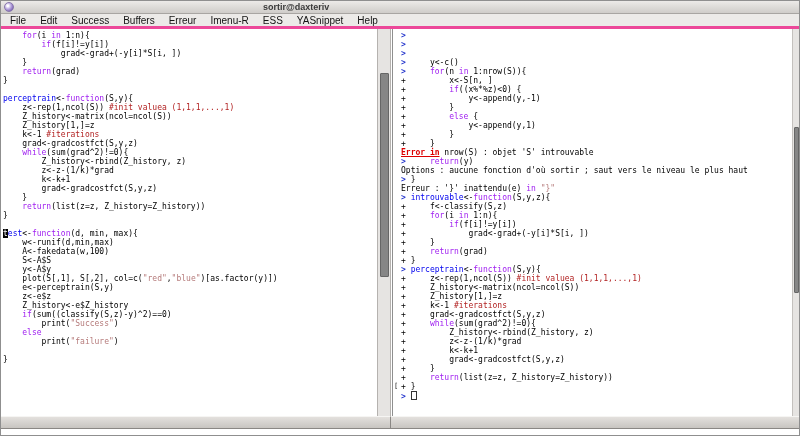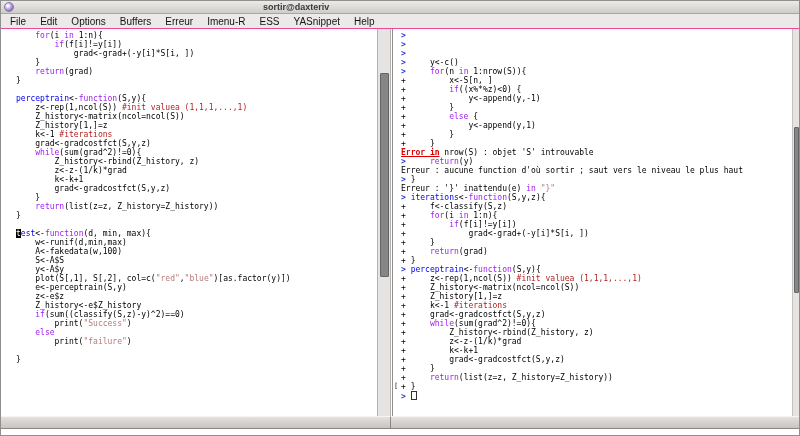--- a/index.html
+++ b/index.html
@@ -7,26 +7,26 @@
          box-sizing:border-box;overflow:hidden;font-family:"DejaVu Sans Mono",monospace;}
   
   .titlebar{position:absolute;top:0;left:0;width:100%;height:13px;
             background:linear-gradient(#eceae8,#cfccc9);border-bottom:1px solid #a8a5a2;box-sizing:border-box;}
   .app-icon{position:absolute;left:3px;top:1px;width:10px;height:10px;border-radius:50%;
             background:radial-gradient(circle at 35% 35%,#ffffff 10%,#b9a7e0 45%,#6b4fa5 90%);
             border:1px solid #8877aa;box-sizing:border-box;}
   .title-text{position:absolute;left:262px;top:1px;font:bold 9px "Liberation Sans",sans-serif;color:#3a3a3a;}
   
   .menubar{position:absolute;top:13px;left:0;width:100%;height:15px;background:#eceae8;
-           border-bottom:1px solid #ec4899;box-sizing:border-box;display:flex;align-items:center;
+           border-bottom:3px solid #ec4899;box-sizing:border-box;display:flex;align-items:center;
            font:10px "Liberation Sans",sans-serif;color:#141414;padding-left:2px;}
   .menu-item{padding:0 7px;white-space:nowrap;}
   
   .win{position:absolute;top:28px;height:387px;background:#fff;overflow:hidden;box-sizing:border-box;}
-  .win-left{left:0;width:308px;padding:2px 0 0 15px;}
+  .win-left{left:0;width:308px;padding:2px 0 0 2px;}
   .win-right{left:391px;width:400px;border-left:1px solid #8f8f8f;padding:2px 0 0 8px;}
   .cl{position:relative;height:9px;line-height:9px;font-size:8px;white-space:pre;color:#000;}
   .kw{color:var(--keyword);}
   .str{color:var(--string);}
   .com{color:var(--comment);}
   .fn{color:var(--function_name);}
   .prompt{color:var(--prompt);font-weight:bold;}
   .err{color:var(--error);font-weight:bold;text-decoration:underline;}
   .cursor-block{background:#000;color:#fff;}
   .cursor-hollow{display:inline-block;width:4px;height:7px;border:1px solid #333;vertical-align:-1px;}
@@ -54,21 +54,21 @@
 <div class="frame">
 
   <div class="titlebar">
     <span class="app-icon"></span>
     <span class="title-text">sortir@daxteriv</span>
   </div>
 
   <div class="menubar">
     <span class="menu-item">File</span>
     <span class="menu-item">Edit</span>
-    <span class="menu-item">Options</span>
+    <span class="menu-item">Success</span>
     <span class="menu-item">Buffers</span>
     <span class="menu-item">Erreur</span>
     <span class="menu-item">Imenu-R</span>
     <span class="menu-item">ESS</span>
     <span class="menu-item">YASnippet</span>
     <span class="menu-item">Help</span>
   </div>
 
   <div class="win win-left" id="left-lines">
       <div class="cl">    <span class="kw">for</span>(i <span class="kw">in</span> 1:n){</div>
@@ -123,24 +123,24 @@
       <div class="cl">+         x&lt;-S[n, ]</div>
       <div class="cl">+         <span class="kw">if</span>((x%*%z)&lt;0) {</div>
       <div class="cl">+             y&lt;-append(y,-1)</div>
       <div class="cl">+         }</div>
       <div class="cl">+         <span class="kw">else</span> {</div>
       <div class="cl">+             y&lt;-append(y,1)</div>
       <div class="cl">+         }</div>
       <div class="cl">+     }</div>
       <div class="cl"><span class="err">Error in</span> nrow(S) : objet 'S' introuvable</div>
       <div class="cl"><span class="prompt">&gt;</span>     <span class="kw">return</span>(y)</div>
-      <div class="cl">Erreur : aucune function d'où sortir ; saut vers le niveau le plus haut</div>
+      <div class="cl">Options : aucune fonction d'où sortir ; saut vers le niveau le plus haut</div>
       <div class="cl"><span class="prompt">&gt;</span> }</div>
       <div class="cl">Erreur : '}' inattendu(e) <span class="kw">in</span> <span class="str">"}"</span></div>
-      <div class="cl"><span class="prompt">&gt;</span> <span class="fn">iterations</span>&lt;-<span class="kw">function</span>(S,y,z){</div>
+      <div class="cl"><span class="prompt">&gt;</span> <span class="fn">introuvable</span>&lt;-<span class="kw">function</span>(S,y,z){</div>
       <div class="cl">+     f&lt;-classify(S,z)</div>
       <div class="cl">+     <span class="kw">for</span>(i <span class="kw">in</span> 1:n){</div>
       <div class="cl">+         <span class="kw">if</span>(f[i]!=y[i])</div>
       <div class="cl">+             grad&lt;-grad+(-y[i]*S[i, ])</div>
       <div class="cl">+     }</div>
       <div class="cl">+     <span class="kw">return</span>(grad)</div>
       <div class="cl">+ }</div>
       <div class="cl"><span class="prompt">&gt;</span> <span class="fn">perceptrain</span>&lt;-<span class="kw">function</span>(S,y){</div>
       <div class="cl">+     z&lt;-rep(1,ncol(S)) <span class="com">#init valuea (1,1,1,...,1)</span></div>
       <div class="cl">+     Z_history&lt;-matrix(ncol=ncol(S))</div>

